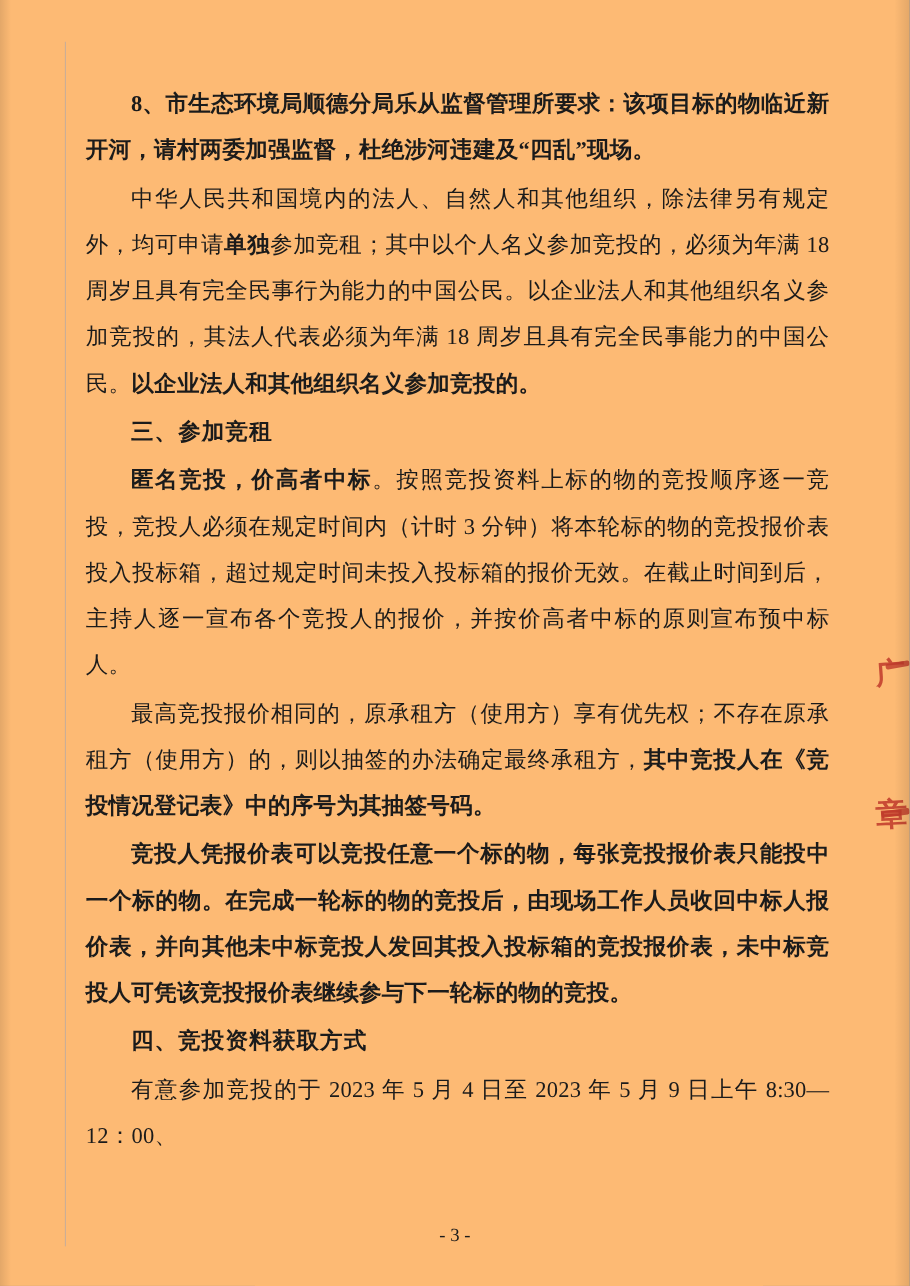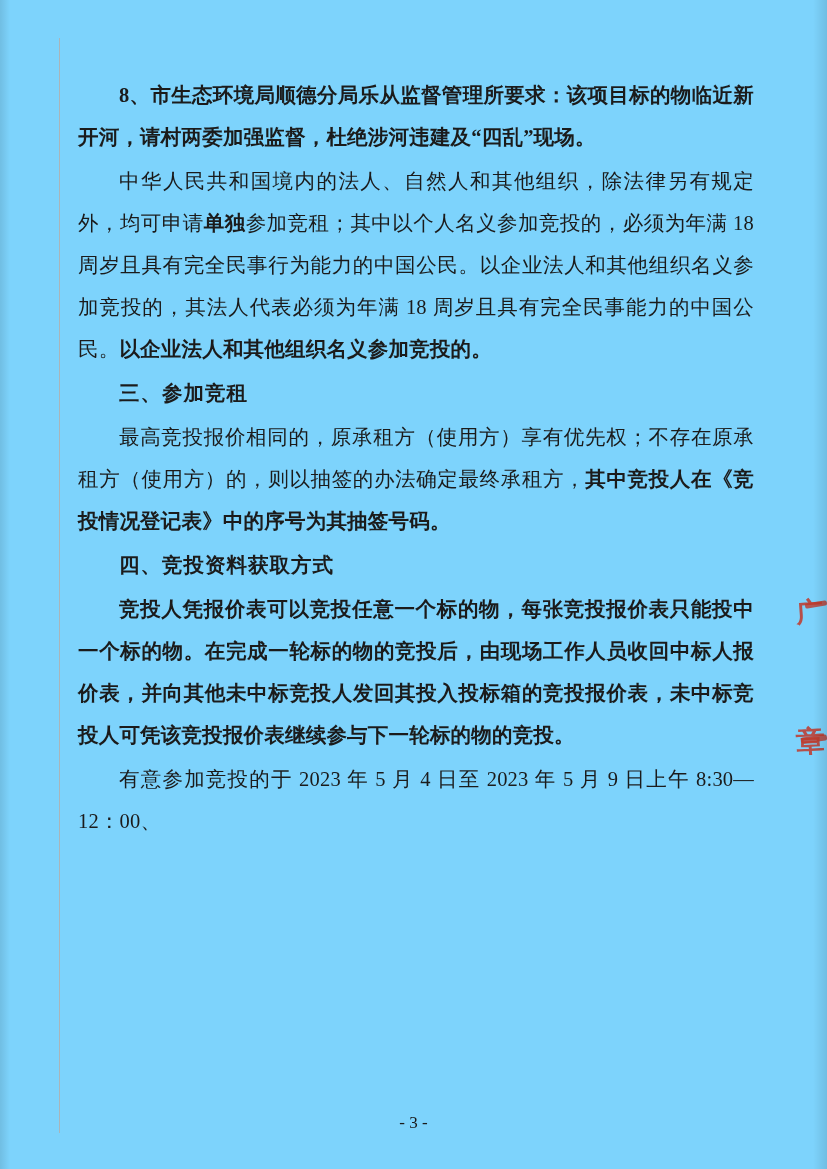--- a/index.html
+++ b/index.html
@@ -8,21 +8,21 @@
     background: #8c8c8c;
   }
   body {
     font-family: "Liberation Serif", "DejaVu Serif", serif;
   }
   .page {
     position: relative;
     width: 827px;
     height: 1169px;
     margin: 0 auto;
-    background: #7dd3fc;
+    background: #fdba74;
     overflow: hidden;
     box-sizing: border-box;
     padding-left: 34px;
   }
   
   .page::before {
     content: "";
     position: absolute;
     left: 0; top: 0; bottom: 0;
     width: 10px;
@@ -112,23 +112,24 @@
 <body>
 
 <div class="page">
 
   <div class="vrule"></div>
 
   <div class="content">
       <p class="indent2"><span class="b">8、市生态环境局顺德分局乐从监督管理所要求：该项目标的物临近新开河，请村两委加强监督，杜绝涉河违建及“四乱”现场。</span></p>
       <p class="indent2"><span>中华人民共和国境内的法人、自然人和其他组织，除法律另有规定外，均可申请</span><span class="b">单独</span><span>参加竞租；其中以个人名义参加竞投的，必须为年满 18 周岁且具有完全民事行为能力的中国公民。以企业法人和其他组织名义参加竞投的，其法人代表必须为年满 18 周岁且具有完全民事能力的中国公民。</span><span class="b">以企业法人和其他组织名义参加竞投的。</span></p>
       <p class="indent2 heading"><span class="b">三、参加竞租</span></p>
+      <p class="indent2"><span class="b">匿名竞投，价高者中标</span><span>。按照竞投资料上标的物的竞投顺序逐一竞投，竞投人必须在规定时间内（计时 3 分钟）将本轮标的物的竞投报价表投入投标箱，超过规定时间未投入投标箱的报价无效。在截止时间到后，主持人逐一宣布各个竞投人的报价，并按价高者中标的原则宣布预中标人。</span></p>
       <p class="indent2"><span>最高竞投报价相同的，原承租方（使用方）享有优先权；不存在原承租方（使用方）的，则以抽签的办法确定最终承租方，</span><span class="b">其中竞投人在《竞投情况登记表》中的序号为其抽签号码。</span></p>
+      <p class="indent2"><span class="b">竞投人凭报价表可以竞投任意一个标的物，每张竞投报价表只能投中一个标的物。在完成一轮标的物的竞投后，由现场工作人员收回中标人报价表，并向其他未中标竞投人发回其投入投标箱的竞投报价表，未中标竞投人可凭该竞投报价表继续参与下一轮标的物的竞投。</span></p>
       <p class="indent2 heading"><span class="b">四、竞投资料获取方式</span></p>
-      <p class="indent2"><span class="b">竞投人凭报价表可以竞投任意一个标的物，每张竞投报价表只能投中一个标的物。在完成一轮标的物的竞投后，由现场工作人员收回中标人报价表，并向其他未中标竞投人发回其投入投标箱的竞投报价表，未中标竞投人可凭该竞投报价表继续参与下一轮标的物的竞投。</span></p>
       <p class="indent2"><span>有意参加竞投的于 2023 年 5 月 4 日至 2023 年 5 月 9 日上午 8:30—12：00、</span></p>
     </div>
 
   <div class="seal seal-1">广</div>
   <div class="seal-stroke stroke-a"></div>
 
   <div class="seal seal-2">章</div>
   <div class="seal-stroke stroke-b"></div>
 
   <div class="page-number">- 3 -</div>

